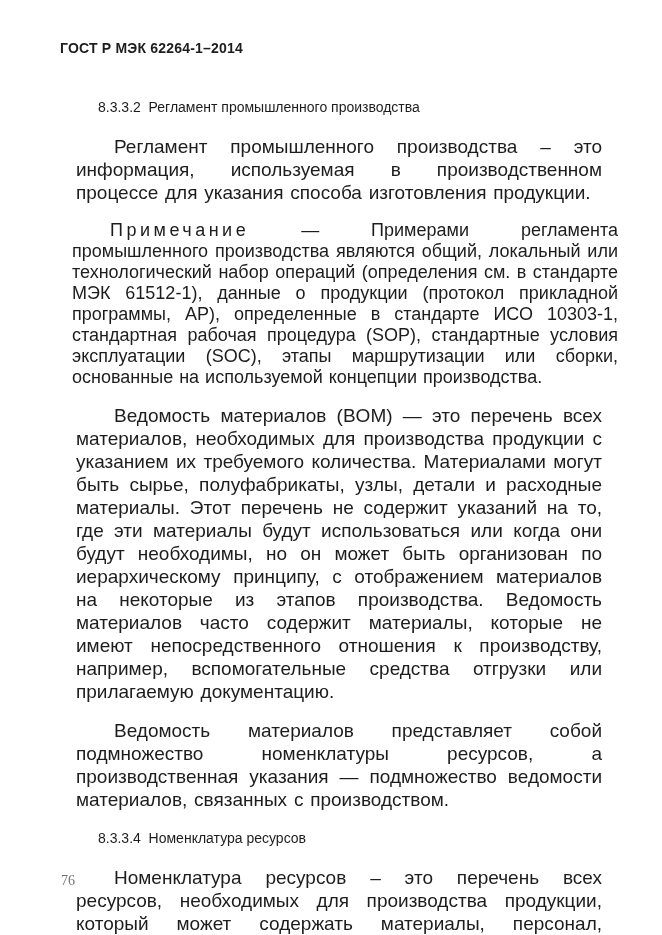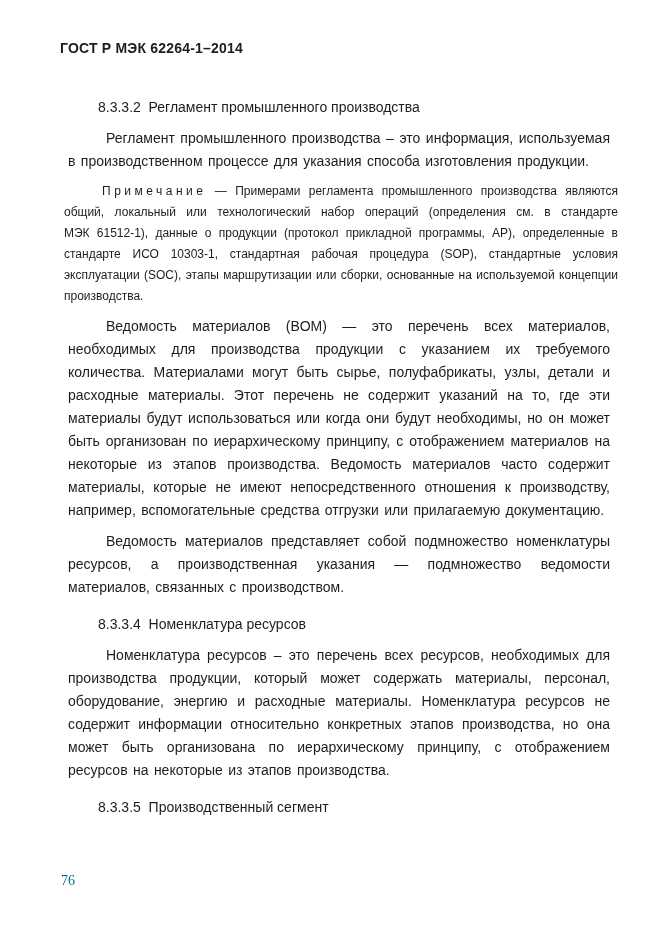--- a/index.html
+++ b/index.html
@@ -34,45 +34,45 @@
     font-size: 14px;
     line-height: 23px;
     text-indent: 38px;
     margin: 14px 0 6px 0;
     white-space: pre-wrap;
   }
   .section-heading.first {
     margin-top: 12px;
   }
   .para {
-    font-size: 14px;
+    font-size: 19px;
     line-height: 23px;
     text-align: justify;
     text-indent: 38px;
-    margin: 8px;
+    margin: 16px;
     word-spacing: 1.5px;
   }
   .note {
-    font-size: 12px;
+    font-size: 18px;
     line-height: 21px;
     text-align: justify;
     text-indent: 38px;
-    margin: 8px 0 2px 4px;
+    margin: 8px 0 2px 12px;
     word-spacing: 1px;
   }
   .note .note-label {
     letter-spacing: 3.5px;
   }
   .page-number {
     position: absolute;
     left: 61px;
     top: 873px;
     font-family: "Liberation Serif", "DejaVu Serif", serif;
     font-size: 14px;
-    color: #0369a1;
+    color: #737373;
   }
 </style>
 </head>
 <body>
 
 <div class="page">
 
   <div class="doc-header">ГОСТ Р МЭК 62264-1–2014</div>
 
   <div class="section-heading first">8.3.3.2&nbsp; Регламент промышленного производства</div>

